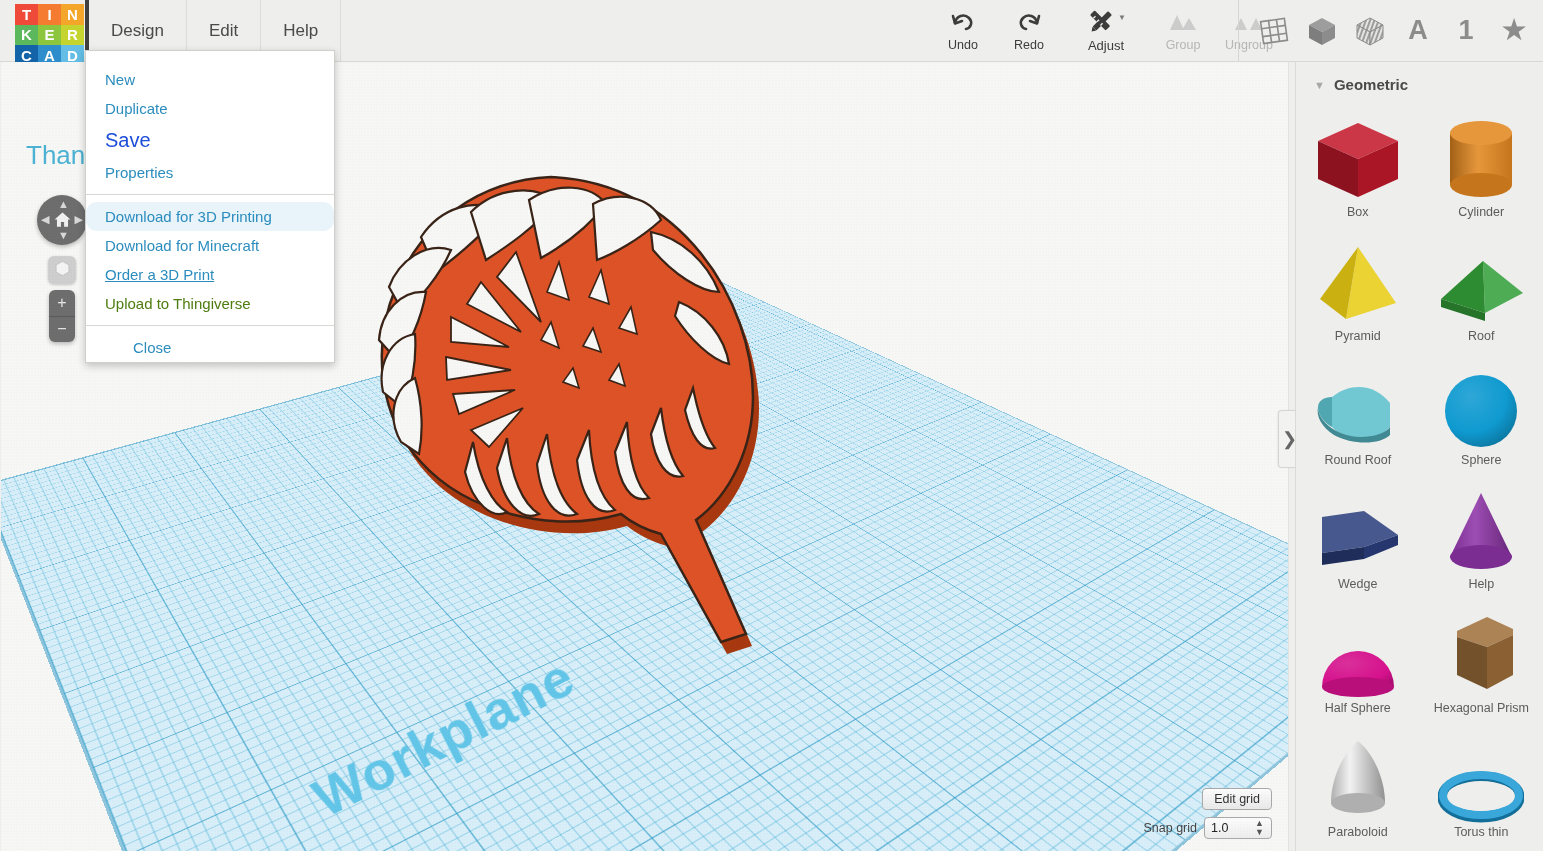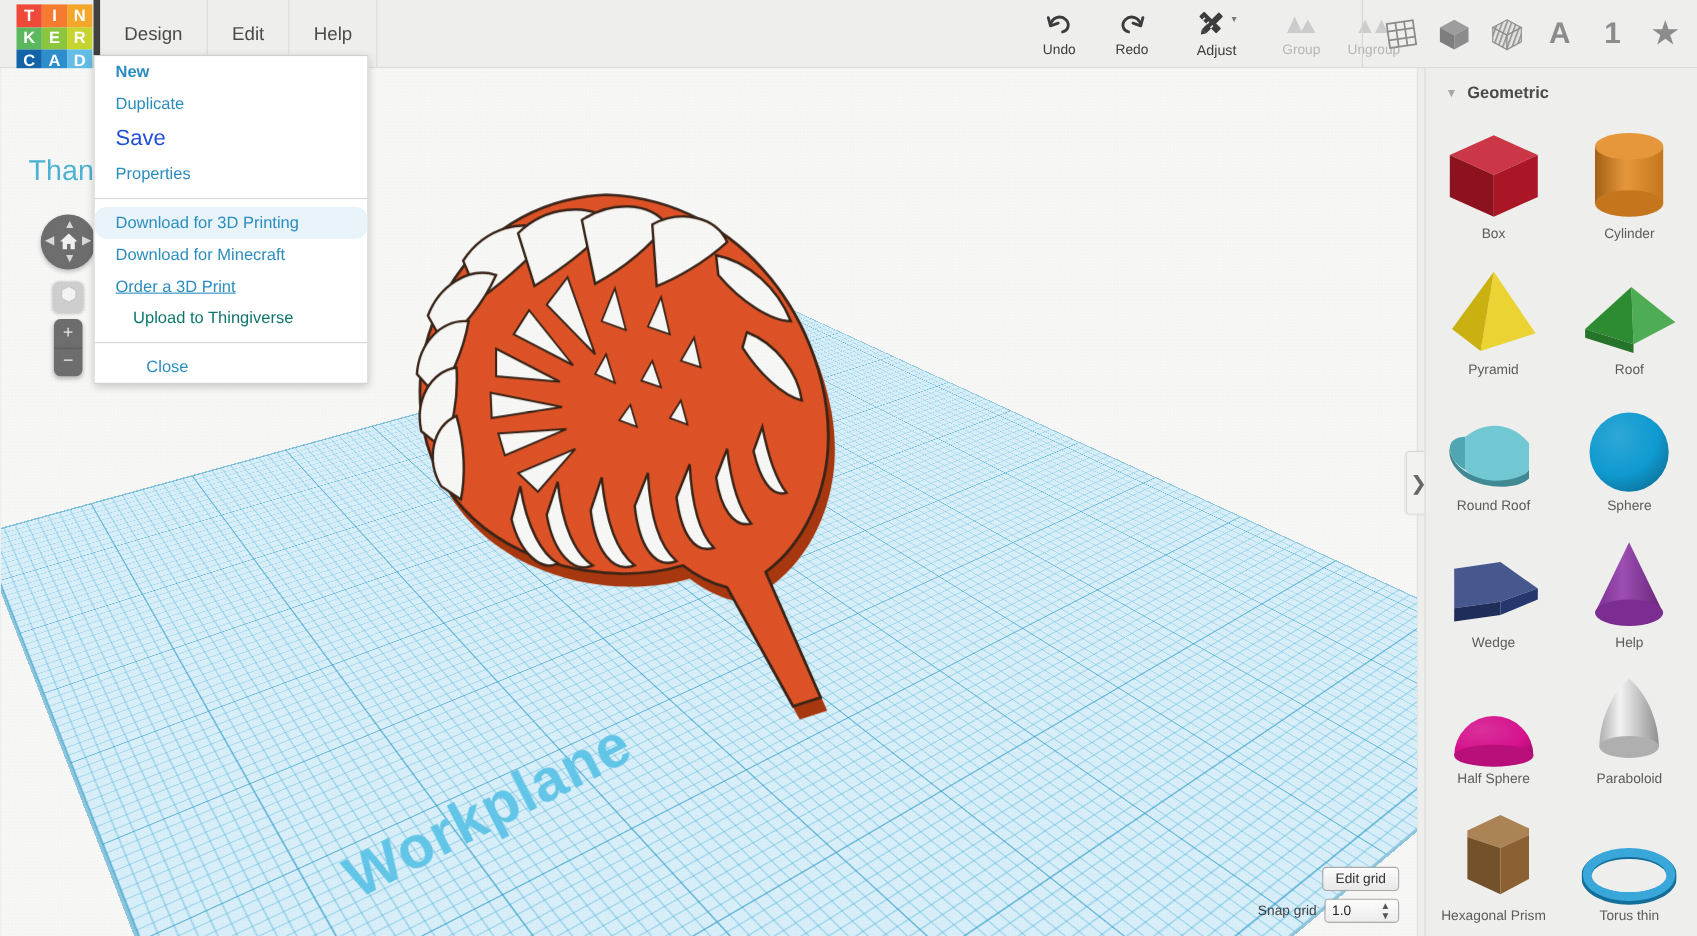--- a/index.html
+++ b/index.html
@@ -33,21 +33,21 @@
   }
   
   .menubar { position: absolute; left: 85px; top: 0; height: 61px; display: flex; align-items: stretch; }
   .menu-item {
     display: flex; align-items: center;
     padding: 0 22px;
     font-size: 17px; color: #4a4a4a;
     border-right: 1px solid #dcdcd8;
     cursor: default;
   }
-  .menu-item:first-child { border-left: 6px solid #404040; }
+  .menu-item:first-child { border-left: 4px solid #404040; }
   .menu-item.active { background: #eeeeec; }
 
   
   .tools { position: absolute; left: 930px; top: 0; height: 61px; display: flex; align-items: flex-start; }
   .tool {
     width: 66px; height: 61px;
     display: flex; flex-direction: column; align-items: center; justify-content: flex-start;
     padding-top: 9px; gap: 3px;
   }
   .tool .glyph { height: 26px; display: flex; align-items: center; justify-content: center; }
@@ -558,65 +558,65 @@
                 </radialGradient>
               </defs>
               <path d="M4 40 A36 36 0 0 1 76 40 Z" fill="url(#hsg)"></path>
               <ellipse cx="40" cy="40" rx="36" ry="10" fill="#b90f7a"></ellipse>
             </svg>
           </div>
           <div class="shape-label">Half Sphere</div>
         </div>
         <div class="shape-cell">
           <div class="shape-art">
+            <svg width="80" height="86" viewBox="0 0 80 86">
+              <path d="M16 18 L46 4 L72 16 L72 22 L46 34 L16 24 Z" fill="#ac8355"></path>
+              <path d="M16 24 L46 34 L46 76 L16 62 Z" fill="#73512b"></path>
+              <path d="M46 34 L72 22 L72 62 L46 76 Z" fill="#8b6134"></path>
+            </svg>
+          </div>
+          <div class="shape-label">Hexagonal Prism</div>
+        </div>
+        <div class="shape-cell">
+          <div class="shape-art">
             <svg width="70" height="86" viewBox="0 0 70 86">
               <defs>
                 <linearGradient id="parg" x1="0" x2="1">
                   <stop offset="0" stop-color="#afafaf"></stop>
                   <stop offset="0.35" stop-color="#f2f2f2"></stop>
                   <stop offset="1" stop-color="#919191"></stop>
                 </linearGradient>
               </defs>
               <path d="M35 4 C52 18 62 44 62 66 L8 66 C8 44 18 18 35 4 Z" fill="url(#parg)"></path>
               <ellipse cx="35" cy="66" rx="27" ry="10" fill="#afafaf"></ellipse>
             </svg>
           </div>
           <div class="shape-label">Paraboloid</div>
         </div>
         <div class="shape-cell">
           <div class="shape-art">
-            <svg width="80" height="86" viewBox="0 0 80 86">
-              <path d="M16 18 L46 4 L72 16 L72 22 L46 34 L16 24 Z" fill="#ac8355"></path>
-              <path d="M16 24 L46 34 L46 76 L16 62 Z" fill="#73512b"></path>
-              <path d="M46 34 L72 22 L72 62 L46 76 Z" fill="#8b6134"></path>
-            </svg>
-          </div>
-          <div class="shape-label">Hexagonal Prism</div>
-        </div>
-        <div class="shape-cell">
-          <div class="shape-art">
             <svg width="86" height="54" viewBox="0 0 86 54">
               <ellipse cx="43" cy="28" rx="38" ry="20" fill="none" stroke="#136f99" stroke-width="11"></ellipse>
               <ellipse cx="43" cy="26" rx="38" ry="20" fill="none" stroke="#39a7da" stroke-width="8"></ellipse>
               <ellipse cx="43" cy="27" rx="34" ry="15" fill="#eeeeec"></ellipse>
             </svg>
           </div>
           <div class="shape-label">Torus thin</div>
         </div>
       </div>
   </div>
 
   <div id="designmenu" style="position:absolute;left:85px;top:50px;width:250px;background:#fff;
               border:1px solid #cfcfcb;box-shadow:0 3px 8px rgba(0,0,0,0.22);z-index:50;">
-      <div style="padding: 6px 0px 6px 19px; font-size: 15px; color: rgb(43, 140, 190); background: transparent; font-weight: bold;">New</div>
+      <div style="padding: 20px 0px 6px 19px; font-size: 15px; color: rgb(43, 140, 190); background: transparent;">New</div>
       <div style="padding: 6px 0px 6px 19px; font-size: 15px; color: rgb(43, 140, 190); background: transparent;">Duplicate</div>
       <div style="padding: 6px 0px 6px 19px; font-size: 20px; color: #1d4ed8; background: transparent;">Save</div>
       <div style="padding: 6px 0px 6px 19px; font-size: 15px; color: rgb(43, 140, 190); background: transparent;">Properties</div>
       <div style="height: 1px; background: rgb(216, 216, 212); margin: 7px 0px;"></div>
       <div style="padding: 6px 0px 6px 19px; font-size: 15px; color: rgb(43, 140, 190); background: rgb(232, 244, 250); border-radius: 11px;">Download for 3D Printing</div>
       <div style="padding: 6px 0px 6px 19px; font-size: 15px; color: rgb(43, 140, 190); background: transparent;">Download for Minecraft</div>
       <div style="padding: 6px 0px 6px 19px; font-size: 15px; color: rgb(43, 140, 190); background: transparent; text-decoration: underline;">Order a 3D Print</div>
-      <div style="padding: 6px 0px 6px 35px; font-size: 15px; color: #0f766e; background: transparent;">Upload to Thingiverse</div>
+      <div style="padding: 6px 0px 6px 19px; font-size: 15px; color: #4d7c0f; background: transparent;">Upload to Thingiverse</div>
       <div style="height: 1px; background: rgb(216, 216, 212); margin: 7px 0px;"></div>
       <div style="padding: 6px 0px 6px 19px; font-size: 15px; color: rgb(43, 140, 190); background: transparent; margin-left: 28px;">Close</div>
     </div>
 
 </div>
 
 </body></html>

